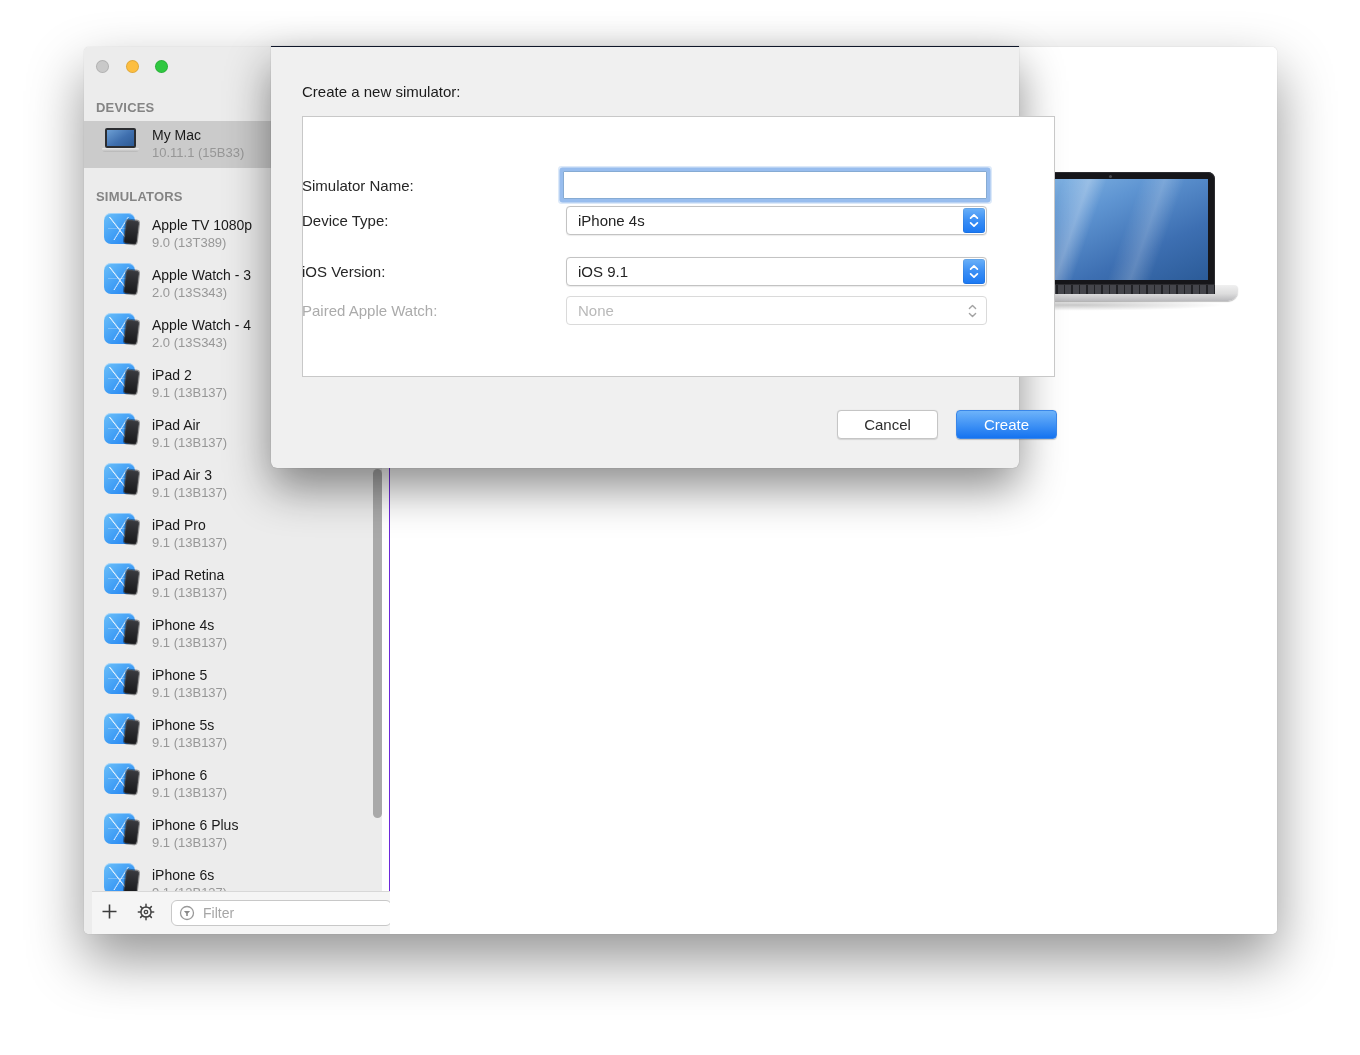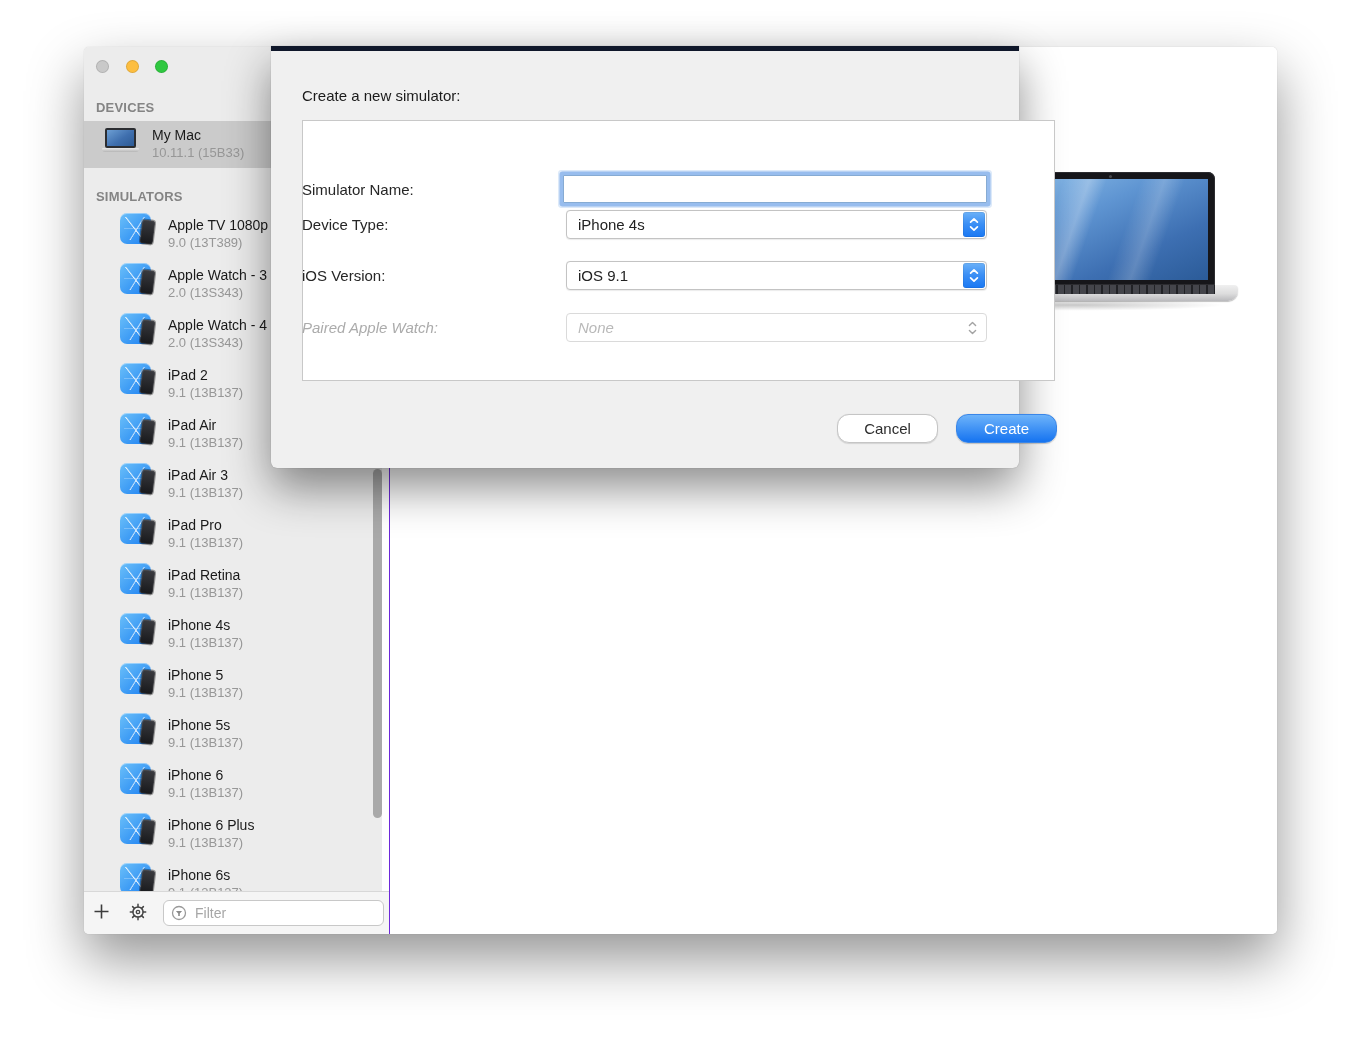--- a/index.html
+++ b/index.html
@@ -33,38 +33,38 @@
   .hdr-simulators{top:142px;text-align:center;}
   .mymac-row{position:absolute;left:0;top:74px;width:100%;height:47px;background:#cbcbcb;}
   .row-title{position:absolute;left:68px;top:6px;font-size:14px;font-weight:500;color:#1a1a1a;white-space:nowrap;}
   .row-sub{position:absolute;left:68px;top:24px;font-size:13px;color:#979797;white-space:nowrap;}
   
   .mac-icon{position:absolute;left:18px;top:7px;width:38px;height:26px;}
   .mac-icon .scr{position:absolute;left:3px;top:0;width:31px;height:20px;background:#2b2d31;border-radius:2px;}
   .mac-icon .scr:before{content:"";position:absolute;inset:2px;background:linear-gradient(145deg,#6d9fd4 0%,#3f6fae 55%,#2c5a94 100%);}
   .mac-icon .base{position:absolute;left:0;top:20px;width:37px;height:4px;background:linear-gradient(#e9e9e9,#b5b5b5);border-radius:1px 1px 3px 3px;}
   
-  .sim-list{position:absolute;left:0;top:164px;width:100%;margin-left:16px;}
+  .sim-list{position:absolute;left:0;top:164px;width:100%;}
   .sim-row{position:relative;height:50px;}
   .sim-icon{position:absolute;left:20px;top:2px;width:31px;height:31px;border-radius:7px;
     background:linear-gradient(135deg,#6cc0f9 0%,#3e9cf5 55%,#1e7ff2 100%);
     box-shadow:inset 0 1px 0 rgba(255,255,255,.4);}
   .sim-icon:before{content:"";position:absolute;inset:4px;
     background:
       linear-gradient(52deg,transparent 45%,rgba(255,255,255,.9) 47%,transparent 51%),
       linear-gradient(-58deg,transparent 43%,rgba(255,255,255,.75) 45%,transparent 49%),
       linear-gradient(0deg,transparent 46%,rgba(255,255,255,.5) 48%,transparent 52%);}
   .sim-icon:after{content:"";position:absolute;right:-3px;top:7px;width:13px;height:24px;
     background:linear-gradient(#3a3b40,#17181b);border-radius:3px;transform:rotate(7deg);
     box-shadow:0 0 0 1px rgba(0,0,0,.35), inset 0 0 0 1px rgba(255,255,255,.08);}
   
   .side-track{position:absolute;left:298px;top:421px;width:7px;height:424px;background:#ffffff;}
   .side-scrollbar{position:absolute;left:289px;top:422px;width:9px;height:349px;border-radius:4.5px;background:#a9a9a9;}
   
-  .bottom-bar{position:absolute;left:0;bottom:0;width:100%;height:42px;background:#f5f5f5;border-top:1px solid #d8d8d8;}
+  .bottom-bar{position:absolute;left:8px;bottom:0;width:100%;height:42px;background:#f5f5f5;border-top:1px solid #d8d8d8;}
   .bar-btn{position:absolute;top:8px;width:26px;height:26px;background:none;border:none;padding:0;display:flex;align-items:center;justify-content:center;}
   .btn-add{left:4px;}
   .btn-gear{left:41px;}
   .filter-field{position:absolute;left:79px;top:8px;width:221px;height:26px;background:#ffffff;
     border:1px solid #c8c8c8;border-radius:6px;box-sizing:border-box;display:flex;align-items:center;}
   .filter-field input{border:none;outline:none;background:transparent;font-size:14px;color:#444;width:160px;
     font-family:"Liberation Sans","DejaVu Sans",sans-serif;}
   .filter-field input::placeholder{color:#a6a6a6;}
   .filter-glyph{margin:0 6px 0 7px;display:flex;}
   
@@ -84,47 +84,47 @@
     border-radius:2px 4px 10px 7px;box-shadow:0 1px 1px rgba(0,0,0,.25);}
   .lt-keys{position:absolute;left:100px;top:113px;width:210px;height:9px;background:#26272b;
     background-image:repeating-linear-gradient(90deg,#44454b 0px,#44454b 6px,#212226 6px,#212226 7.5px);}
   .lt-shadow{position:absolute;left:10px;top:127px;width:315px;height:12px;
     background:radial-gradient(ellipse at center,rgba(0,0,0,.22) 0%,rgba(0,0,0,0) 68%);}
   
   .sheet{
     position:absolute;left:271px;top:46px;width:748px;height:422px;z-index:10;
     background:#f0f0f0;border-radius:0 0 6px 6px;
     box-shadow:0 20px 45px rgba(0,0,0,.45),0 0 1px rgba(0,0,0,.35);
-    border-top:5px solid #0f172a;box-sizing:border-box;
+    border-top:1px solid #0f172a;box-sizing:border-box;
   }
   .sheet-title{position:absolute;left:31px;top:36px;font-size:15px;color:#1b1b1b;}
   .form-box{position:absolute;left:31px;top:69px;width:753px;height:261px;background:#ffffff;
     border:1px solid #c8c8c8;box-sizing:border-box;}
   .frow{position:absolute;left:31px;width:755px;display:flex;align-items:center;}
   .frow-name{top:122px;height:32px;}
   .frow-type{top:159px;height:29px;}
   .frow-ios{top:210px;height:29px;}
-  .frow-watch{top:262px;height:29px;font-style:italic;}
+  .frow-watch{top:249px;height:29px;}
   .flabel{flex:0 0 251px;text-align:left;font-size:15px;color:#262626;white-space:nowrap;}
   .flabel.disabled{color:#ababab;}
   .name-input{margin-left:10px;width:424px;height:28px;box-sizing:border-box;
     border:1px solid #86abd3;border-radius:1px;background:#ffffff;outline:none;
     box-shadow:0 0 0 3.5px rgba(140,181,236,.85),0 0 0 5px rgba(140,181,236,.30);
     font-size:15px;padding:0 7px;color:#222;font-family:"Liberation Sans","DejaVu Sans",sans-serif;}
   .popup{position:relative;margin-left:13px;width:421px;height:29px;box-sizing:border-box;
     background:#ffffff;border:1px solid #c3c3c3;border-radius:4px;
     display:flex;align-items:center;box-shadow:0 .5px 1px rgba(0,0,0,.08);}
   .popup-value{font-size:15px;color:#232323;padding-left:11px;}
   .stepper{position:absolute;right:1px;top:1px;bottom:1px;width:22px;border-radius:3px;
     background:linear-gradient(#6bb1f8 0%,#3b8ff5 48%,#1a78f3 100%);
     display:flex;align-items:center;justify-content:center;box-shadow:inset 0 0 0 .5px rgba(0,0,0,.12);}
   .popup.disabled{border-color:#dadada;box-shadow:none;}
   .popup.disabled .popup-value{color:#b9b9b9;}
   .chev-gray{position:absolute;right:8px;top:50%;transform:translateY(-50%);display:flex;}
-  .sheet-btn{position:absolute;top:363px;height:29px;border-radius:12px;font-size:15px;
+  .sheet-btn{position:absolute;top:363px;height:29px;border-radius:4px;font-size:15px;
     font-family:"Liberation Sans","DejaVu Sans",sans-serif;}
   .btn-cancel{left:566px;width:101px;background:#ffffff;border:1px solid #c5c5c5;color:#2d2d2d;
     box-shadow:0 .5px 1px rgba(0,0,0,.12);}
   .btn-create{left:685px;width:101px;background:linear-gradient(#6db3fa,#1573f0);
     border:1px solid #3a86e8;color:#ffffff;box-shadow:0 .5px 1px rgba(0,0,0,.2);}
 </style>
 </head>
 <body>
 
 <div class="window">

